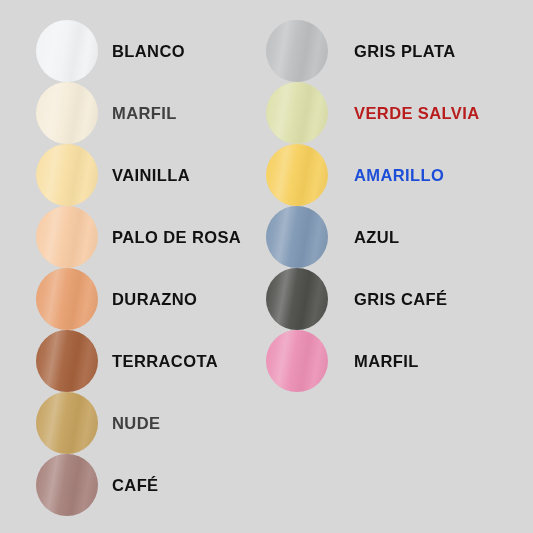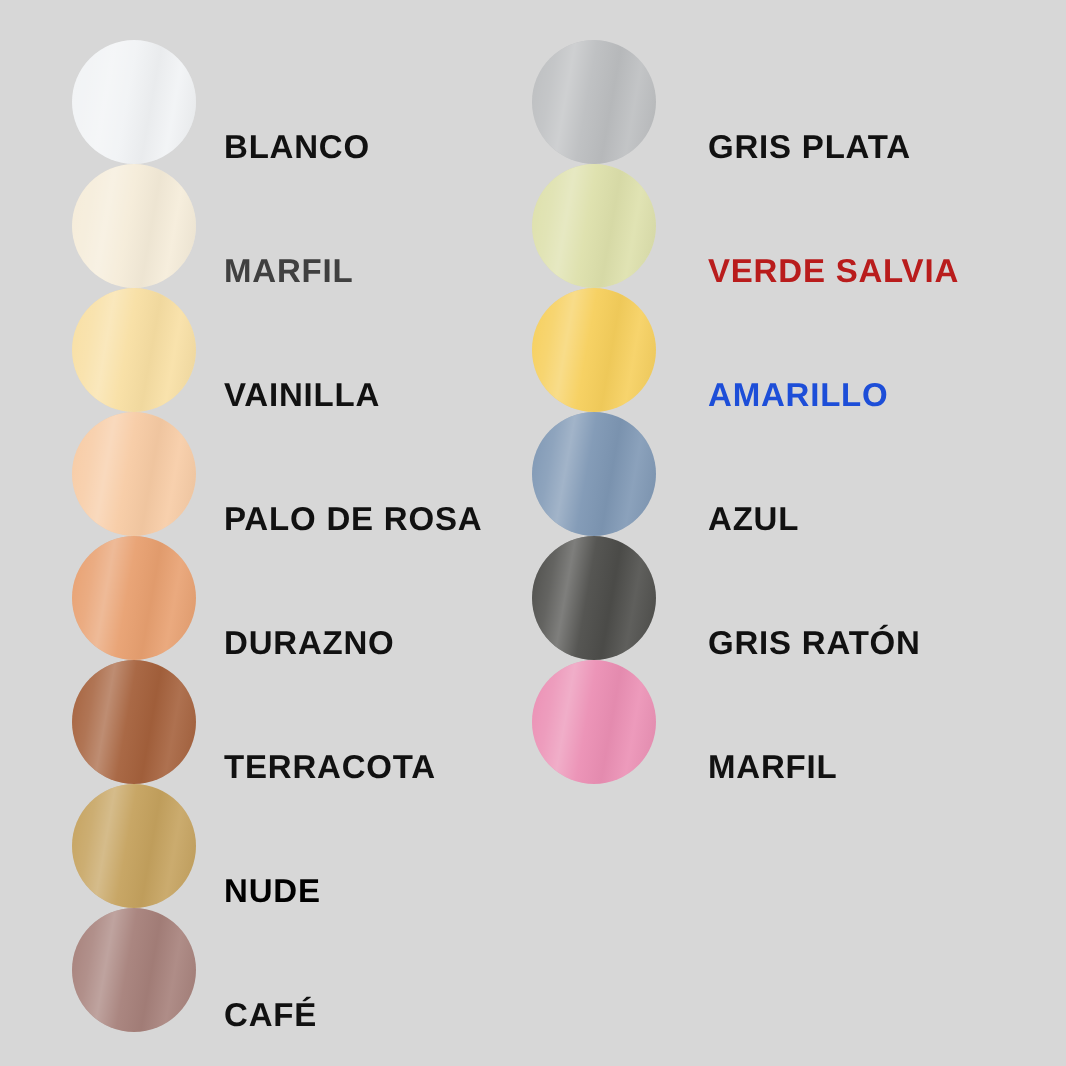--- a/index.html
+++ b/index.html
@@ -32,21 +32,21 @@
     width: 266px;
     box-sizing: border-box;
   }
 
   .palette-column.left  { padding-left: 36px; }
   .palette-column.right { padding-left: 0px; }
 
   .swatch-row {
     display: flex;
     flex-direction: row;
-    align-items: flex-end;
+    align-items: center;
     height: 62px;
     margin-bottom: 0px;
   }
 
   .swatch-circle {
     width: 62px;
     height: 62px;
     min-width: 62px;
     border-radius: 50%;
     position: relative;
@@ -107,21 +107,21 @@
       <div class="swatch-row">
         <div class="swatch-circle" style="background: rgb(232, 160, 112);"></div>
         <span class="swatch-label" style="color: rgb(17, 17, 17);">DURAZNO</span>
       </div>
       <div class="swatch-row">
         <div class="swatch-circle" style="background: rgb(165, 97, 60);"></div>
         <span class="swatch-label" style="color: rgb(17, 17, 17);">TERRACOTA</span>
       </div>
       <div class="swatch-row">
         <div class="swatch-circle" style="background: rgb(197, 162, 94);"></div>
-        <span class="swatch-label" style="color: #000000;">NUDE</span>
+        <span class="swatch-label" style="color: #404040;">NUDE</span>
       </div>
       <div class="swatch-row">
         <div class="swatch-circle" style="background: rgb(166, 128, 122);"></div>
         <span class="swatch-label" style="color: rgb(17, 17, 17);">CAFÉ</span>
       </div>
     </div>
 
   <div class="palette-column right">
       <div class="swatch-row">
         <div class="swatch-circle" style="background: rgb(188, 190, 192);"></div>
@@ -134,21 +134,21 @@
       <div class="swatch-row">
         <div class="swatch-circle" style="background: rgb(246, 207, 92);"></div>
         <span class="swatch-label" style="color: #1d4ed8;">AMARILLO</span>
       </div>
       <div class="swatch-row">
         <div class="swatch-circle" style="background: rgb(126, 151, 180);"></div>
         <span class="swatch-label" style="color: rgb(17, 17, 17);">AZUL</span>
       </div>
       <div class="swatch-row">
         <div class="swatch-circle" style="background: rgb(77, 77, 74);"></div>
-        <span class="swatch-label" style="color: rgb(17, 17, 17);">GRIS RATÓN</span>
+        <span class="swatch-label" style="color: rgb(17, 17, 17);">GRIS CAFÉ</span>
       </div>
       <div class="swatch-row">
         <div class="swatch-circle" style="background: rgb(235, 143, 180);"></div>
         <span class="swatch-label" style="color: rgb(17, 17, 17);">MARFIL</span>
       </div>
     </div>
 
 </div>
 
 </body></html>

